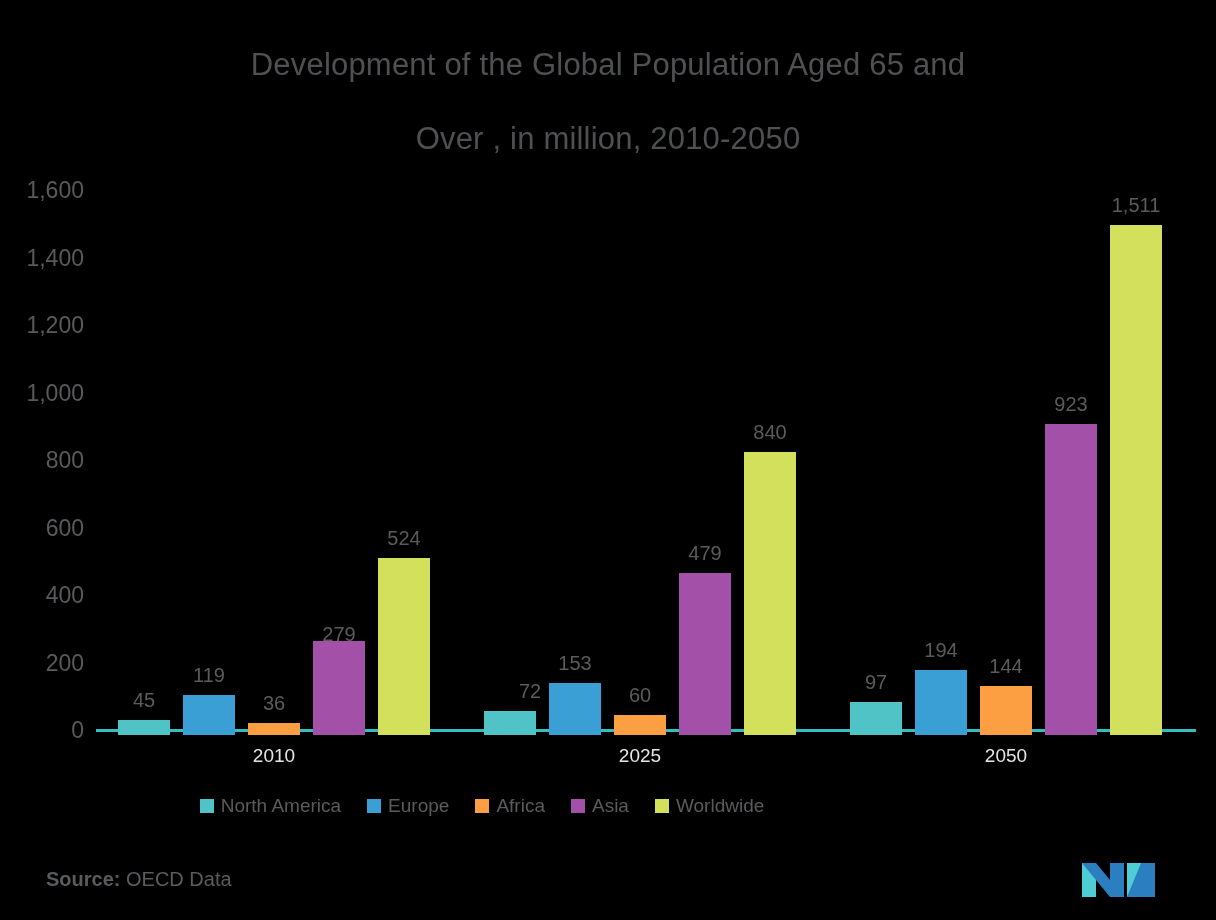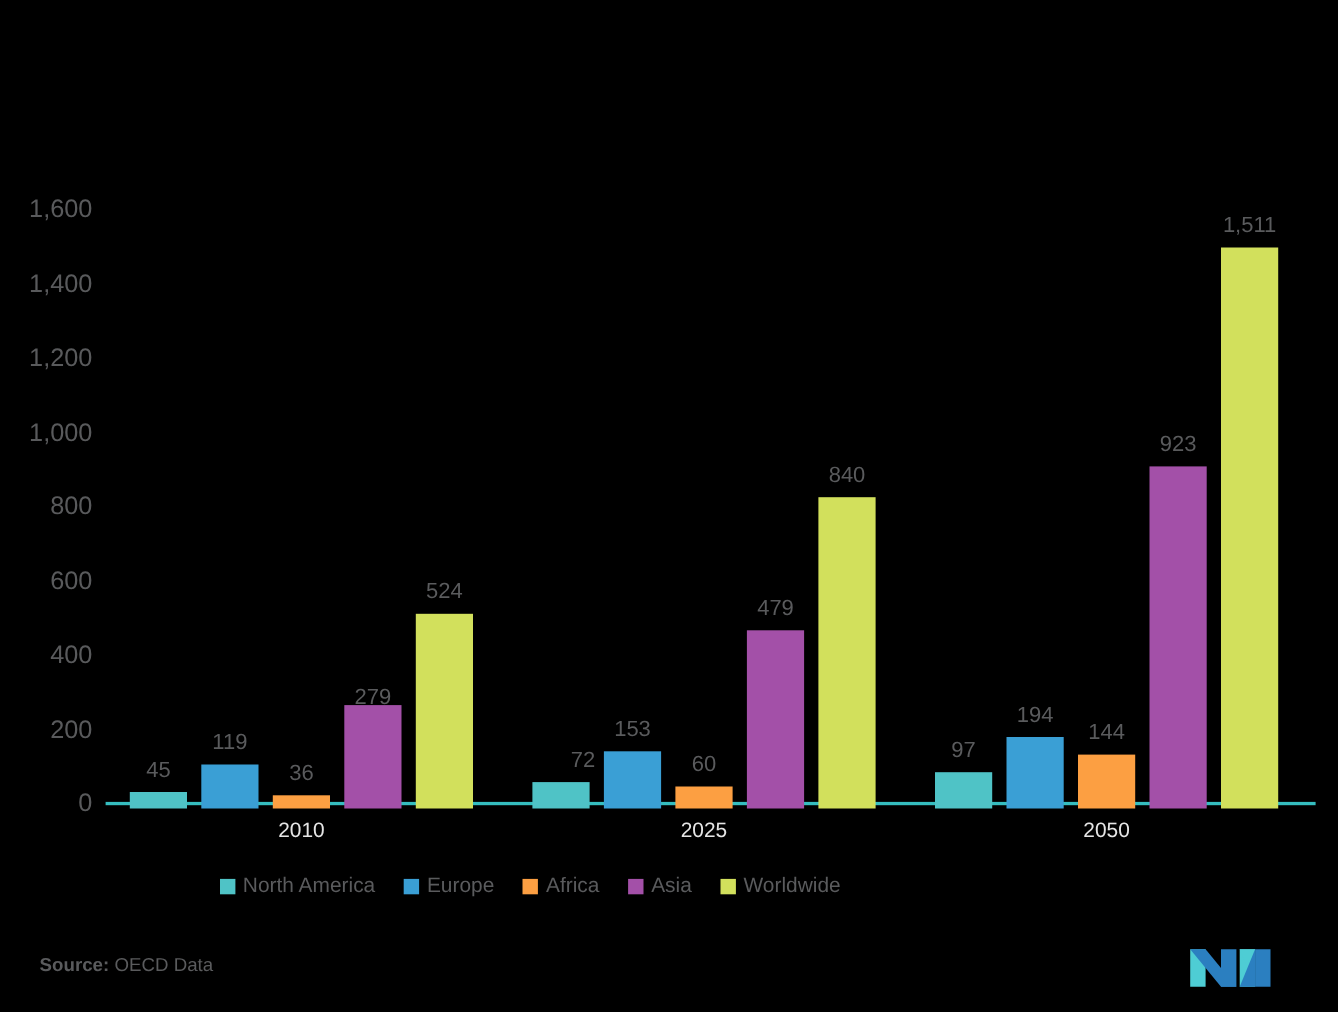--- a/index.html
+++ b/index.html
@@ -142,23 +142,23 @@
   }
   .legend-label {
     font-size: 19px;
     color: #5a5b5d;
     white-space: nowrap;
   }
 
   
   #footer-source {
     position: absolute;
-    left: 36px;
+    left: 46px;
     top: 868px;
-    font-size: 17px;
+    font-size: 20px;
     color: #5a5b5d;
     white-space: nowrap;
   }
   #footer-source .src-label {
     font-weight: bold;
     color: #5a5b5d;
   }
   #footer-source .src-value {
     font-weight: normal;
     color: #5a5b5d;
@@ -170,20 +170,22 @@
     top: 857px;
     width: 82px;
     height: 46px;
   }
 </style>
 </head>
 <body>
 
 <div id="chart-root">
 
+  <div id="chart-title">Development of the Global Population Aged 65 and
+Over , in million, 2010-2050</div>
 
   <div id="y-axis-labels">
       <div class="y-tick-label" style="top: 540px;">0</div>
       <div class="y-tick-label" style="top: 472.5px;">200</div>
       <div class="y-tick-label" style="top: 405px;">400</div>
       <div class="y-tick-label" style="top: 337.5px;">600</div>
       <div class="y-tick-label" style="top: 270px;">800</div>
       <div class="y-tick-label" style="top: 202.5px;">1,000</div>
       <div class="y-tick-label" style="top: 135px;">1,200</div>
       <div class="y-tick-label" style="top: 67.5px; padding-left: 41px;">1,400</div>

